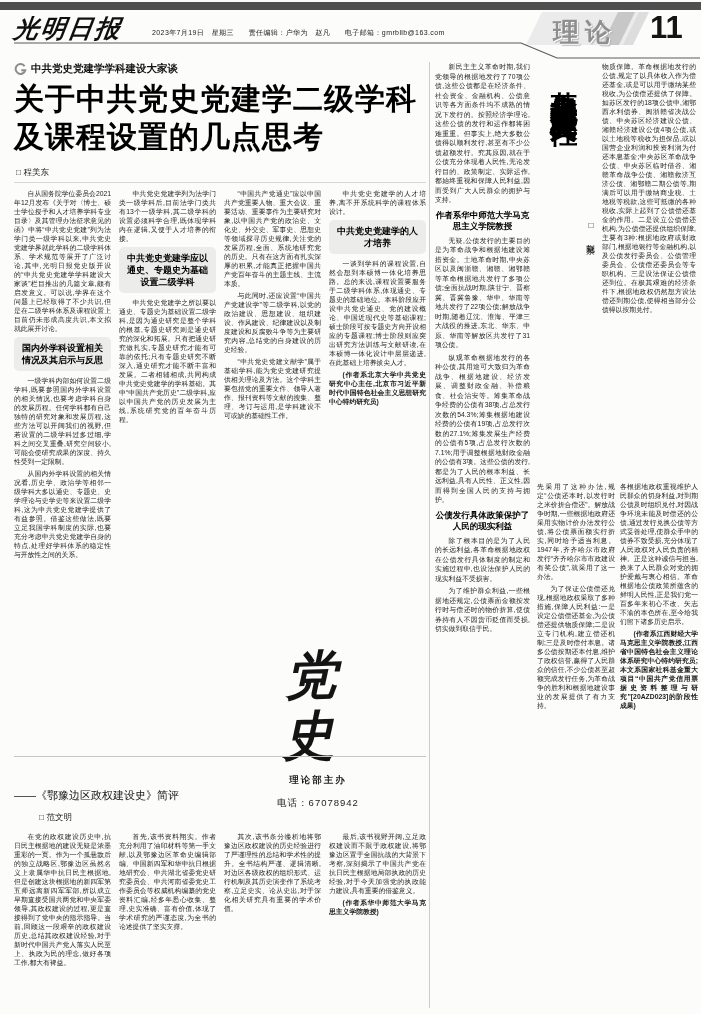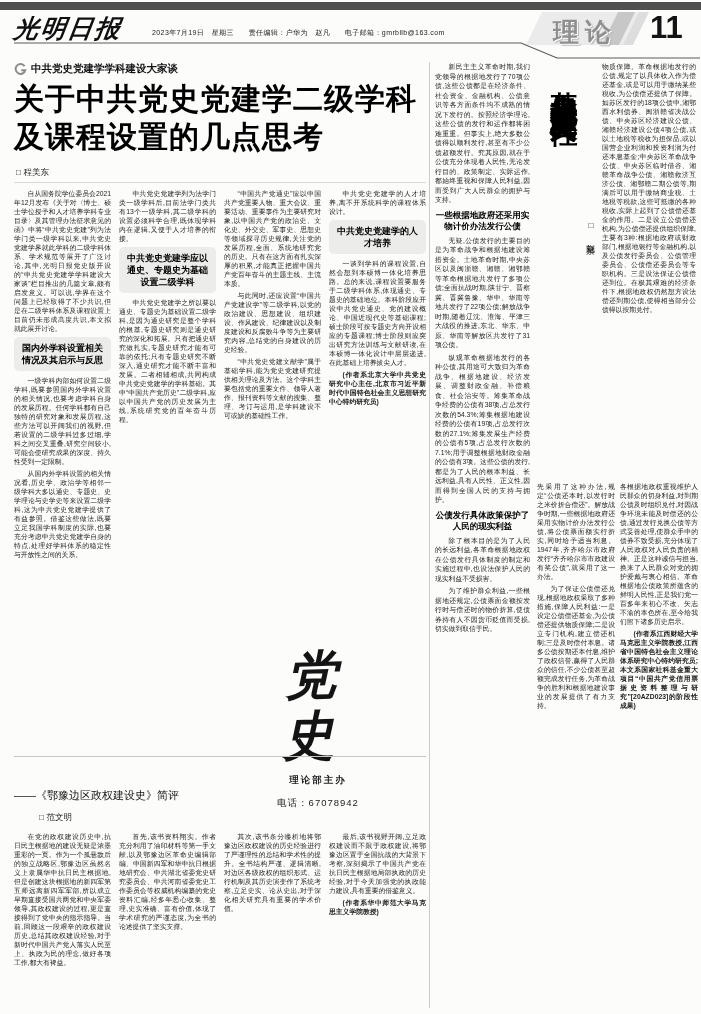--- a/index.html
+++ b/index.html
@@ -102,21 +102,21 @@
   <div class="abs ad">
     <div class="ad-callig">党史</div>
     <div class="ad-line1">理论部主办</div>
     <div class="ad-line2">电话：67078942</div>
   </div>
 
   <div class="abs vr" style="left:429px;top:62px;height:946px;"></div>
 
   <div class="col" style="left:435px;top:62px;width:95px;height:946px;">
     <p style="line-height:9.5px;">新民主主义革命时期,我们党领导的根据地发行了70项公债,这些公债都是在经济条件、社会资金、金融机构、公债意识等各方面条件均不成熟的情况下发行的。按照经济学理论,这些公债的发行和运作都将困难重重。但事实上,绝大多数公债得以顺利发行,甚至有不少公债超额发行。究其原因,就在于公债充分体现着人民性,无论发行目的、政策制定、实际运作,都始终重视和保障人民利益,因而受到广大人民群众的拥护与支持。</p>
-    <div class="subplain">一些根据地政府还采用实物计价办法发行公债</div>
+    <div class="subplain">作者系华中师范大学马克思主义学院教授</div>
     <p style="line-height:9.5px;">无疑,公债发行的主要目的是为革命战争和根据地建设筹措资金。土地革命时期,中央苏区以及闽浙赣、湘赣、湘鄂赣等革命根据地共发行了多项公债;全面抗战时期,陕甘宁、晋察冀、晋冀鲁豫、华中、华南等地共发行了22项公债;解放战争时期,随着辽沈、淮海、平津三大战役的推进,东北、华东、中原、华南等解放区共发行了31项公债。</p>
     <p style="line-height:9.5px;">纵观革命根据地发行的各种公债,其用途可大致归为革命战争、根据地建设、经济发展、调整财政金融、补偿粮食、社会治安等。筹集革命战争经费的公债有38项,占总发行次数的54.3%;筹集根据地建设经费的公债有19项,占总发行次数的27.1%;筹集发展生产经费的公债有5项,占总发行次数的7.1%;用于调整根据地财政金融的公债有3项。这些公债的发行,都是为了人民的根本利益、长远利益,具有人民性、正义性,因而得到全国人民的支持与拥护。</p>
     <div class="subplain">公债发行具体政策保护了人民的现实利益</div>
     <p style="line-height:9.5px;">除了根本目的是为了人民的长远利益,各革命根据地政权在公债发行具体制度的制定和实施过程中,也设法保护人民的现实利益不受损害。</p>
     <p style="line-height:9.5px;">为了维护群众利益,一些根据地还规定,公债票面金额按发行时与偿还时的物价折算,使债券持有人不因货币贬值而受损,切实做到取信于民。</p>
   </div>
 
   <div class="abs a2title">革命根据地的公债政策及其人民性</div>
   <div class="abs a2byline">□ 刘晓泉</div>
 

